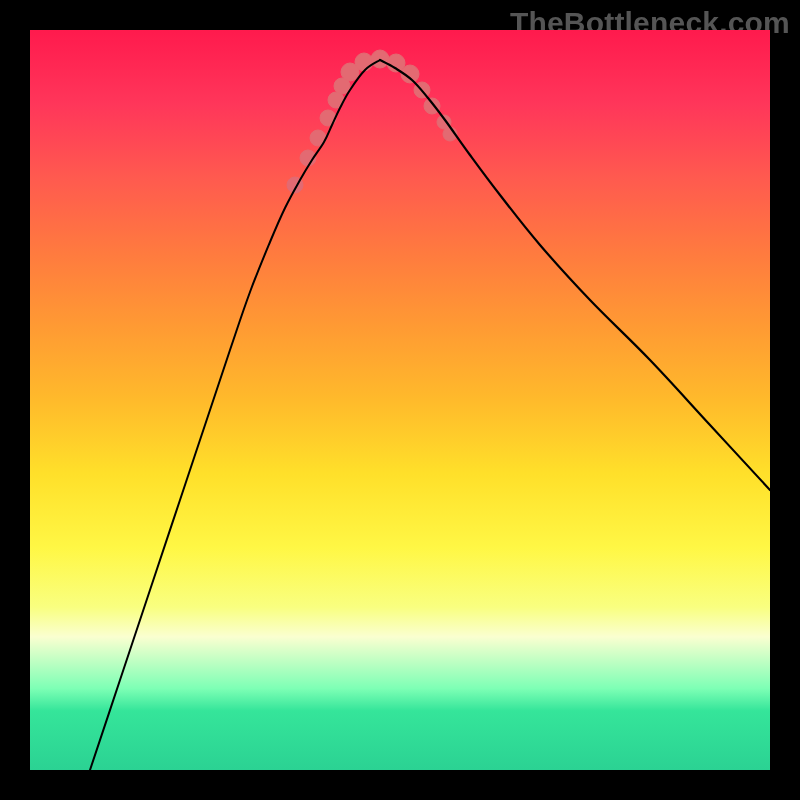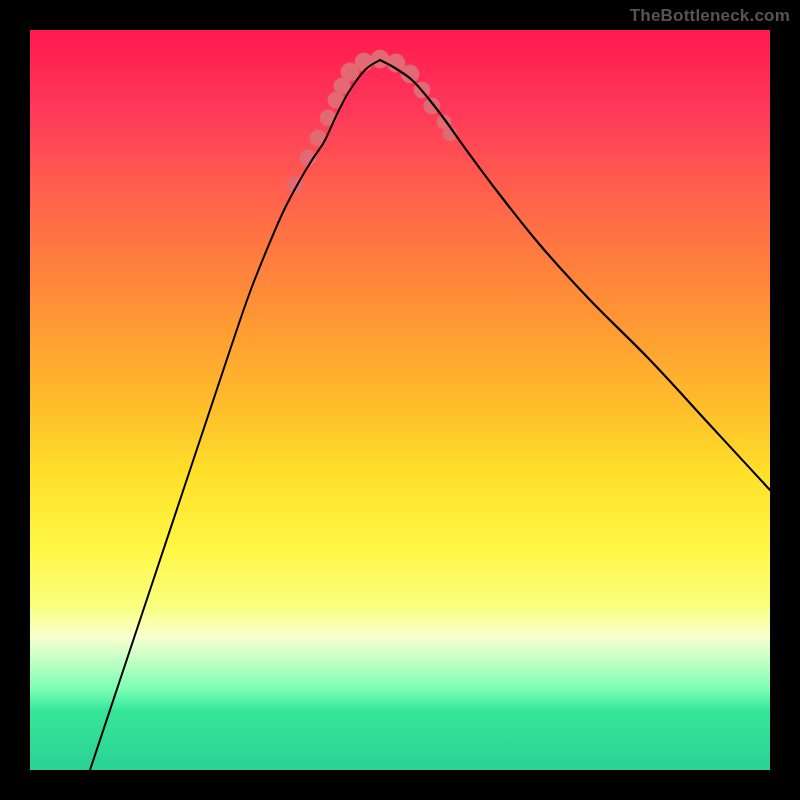--- a/index.html
+++ b/index.html
@@ -42,21 +42,21 @@
       #7dffb5 89%,
       #35e59a 92%,
       #2bd293 100%
     );
   }
   .watermark {
     position: absolute;
     top: 6px;
     right: 10px;
     color: #555;
-    font-size: 17px;
+    font-size: 30px;
     font-weight: 600;
     letter-spacing: 0.2px;
     user-select: none;
   }
   svg.curves {
     position: absolute;
     inset: 0;
   }
   .curve {
     fill: none;

